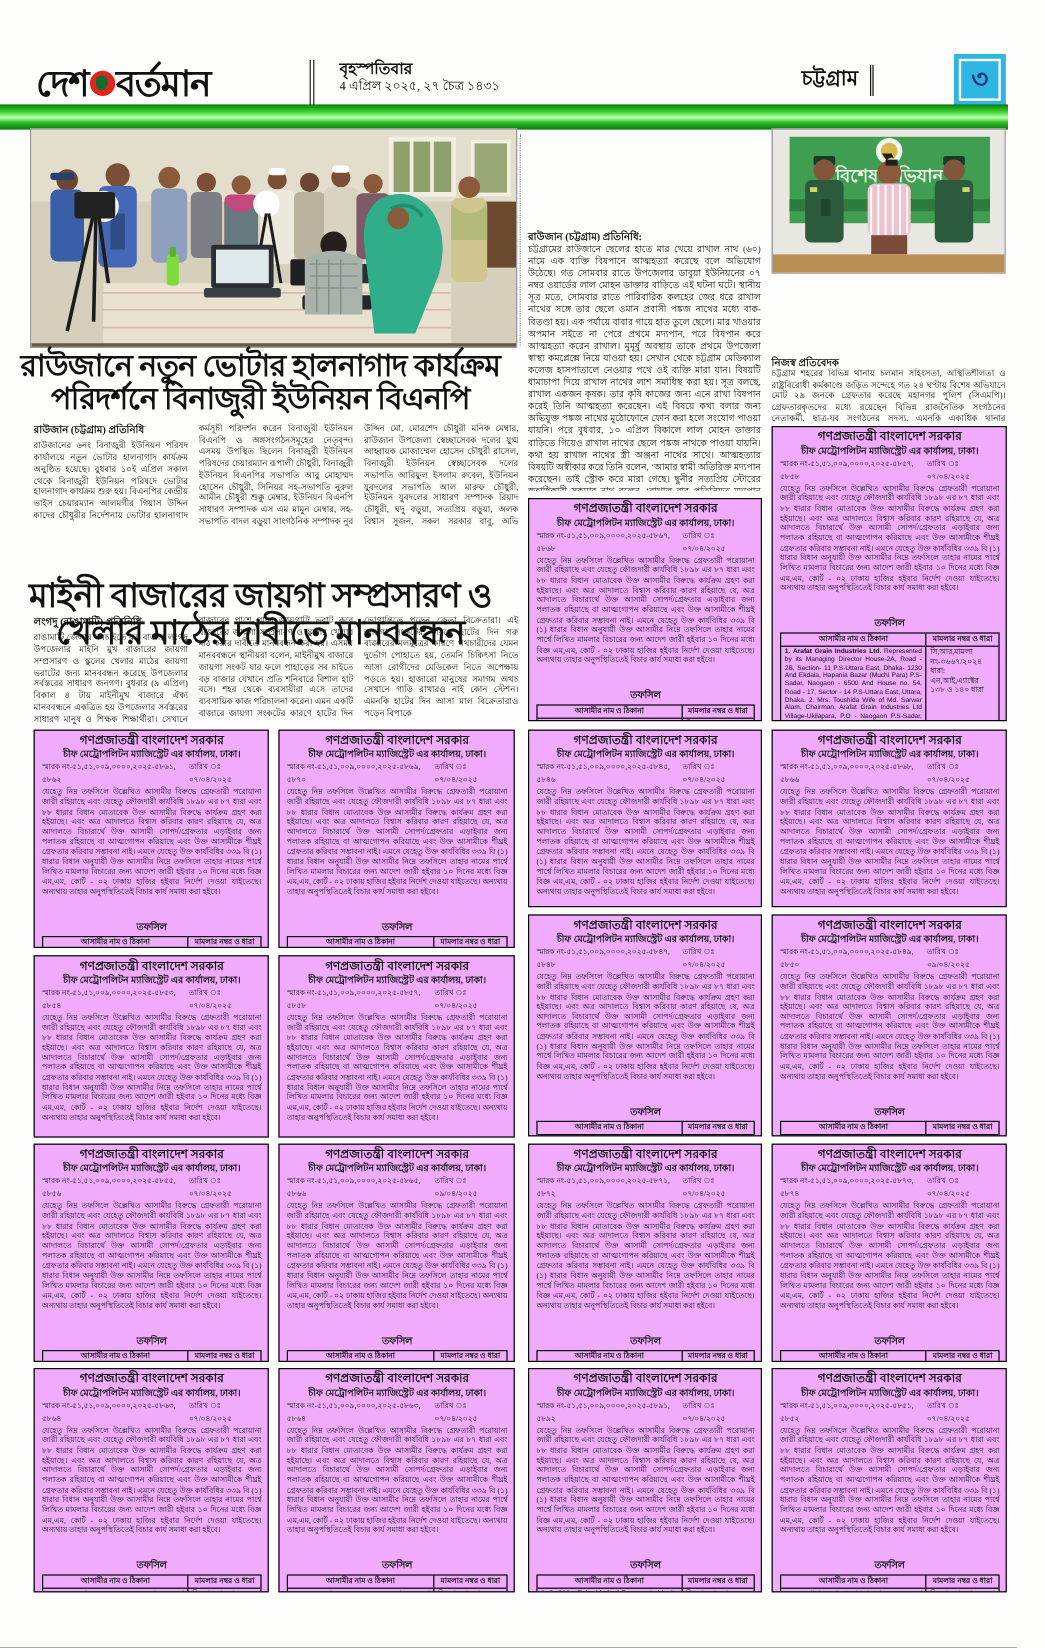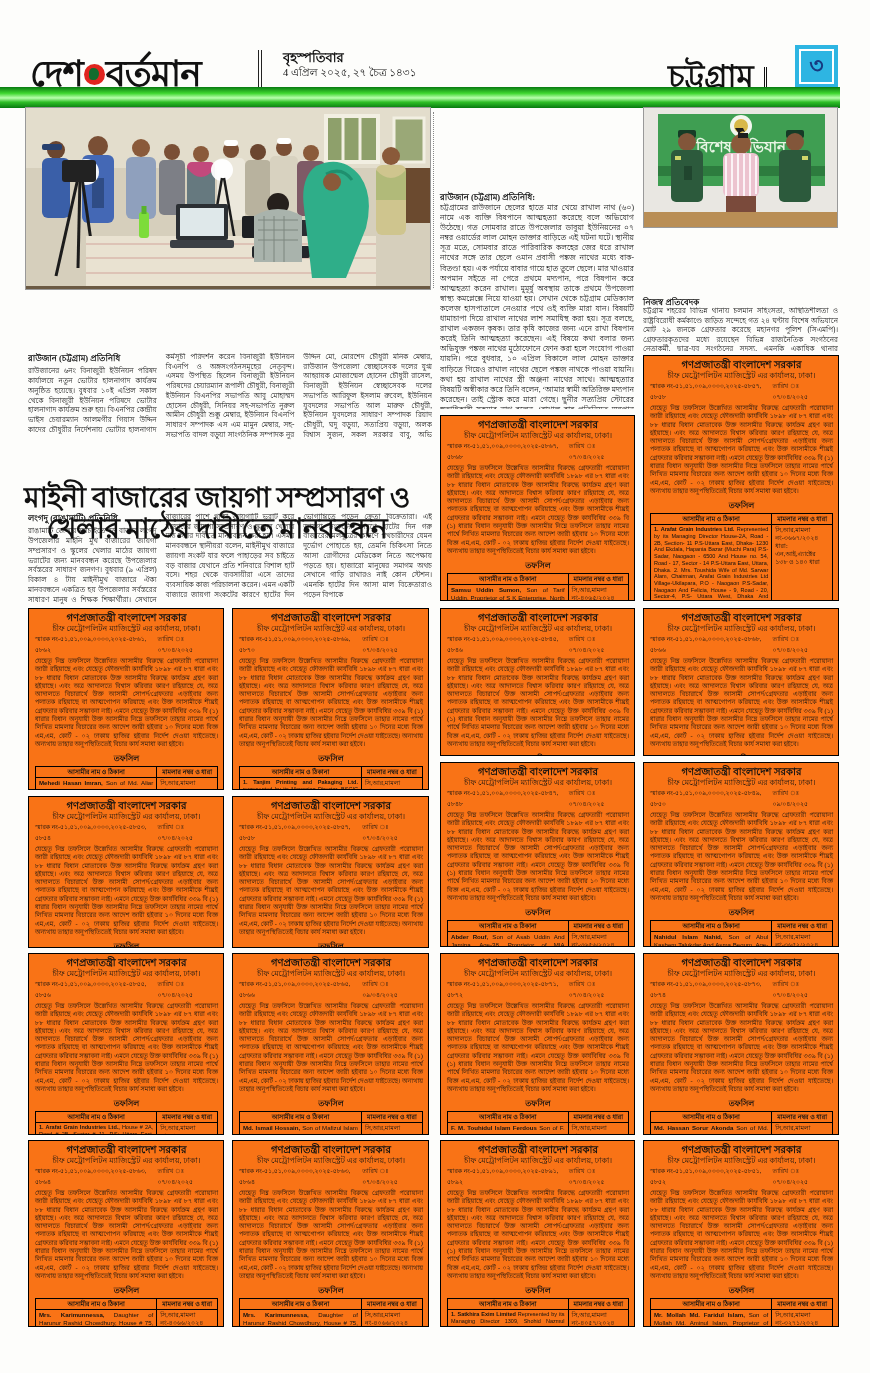--- a/index.html
+++ b/index.html
@@ -1,50 +1,50 @@
 <!DOCTYPE html>
 <html><head>
 <meta charset="utf-8">
 <style>
   html,body{margin:0;padding:0;background:#777;}
   #page{position:relative;width:870px;height:1373px;background:#fdfdfb;margin:0 auto;
         font-family:"Liberation Serif","DejaVu Serif",serif;color:#111;overflow:hidden;}
   [data-name]{box-sizing:border-box;}
   .abs{position:absolute;}
   
-  .logo{font-family:"DejaVu Sans",sans-serif;font-weight:bold;font-size:36px;letter-spacing:-1px;white-space:nowrap;text-decoration:underline;}
+  .logo{font-family:"DejaVu Sans",sans-serif;font-weight:bold;font-size:30px;letter-spacing:-1px;white-space:nowrap;}
   .logo .dot{display:inline-block;width:21px;height:21px;border-radius:50%;background:#e0251f;position:relative;top:-2px;margin:0 1px;vertical-align:middle;}
   .logo .dot i{display:block;width:10px;height:12px;background:#136c2e;border-radius:45% 55% 60% 40%;position:relative;left:5px;top:4px;}
   .logo-underline{height:3px;background:#c80f12;}
   .logo-underline2{height:1.5px;background:#111;}
   .tagline{font-size:9.5px;font-weight:bold;color:#0a5c2c;text-align:right;}
   .datebox{border-left:4px double #222;padding-left:21px;line-height:1.25;}
   .datebox .wd{font-weight:bold;font-size:13px;}
   .datebox .dt{font-size:10.5px;}
-  .edition{font-weight:bold;font-size:31px;white-space:nowrap;}
+  .edition{font-weight:bold;font-size:17px;white-space:nowrap;}
   .edition .bars{display:inline-block;border-left:1px solid #111;border-right:1px solid #111;width:3px;height:26px;vertical-align:middle;margin-left:10px;}
   .pagenum{width:43px;height:43px;background:#2eb5e2;border:1px solid #2eb5e2;display:flex;align-items:center;justify-content:center;}
   .pagenum .inner{width:35px;height:35px;border:2px solid #fff;display:flex;align-items:center;justify-content:center;
       color:#173a80;font-size:22px;font-weight:bold;font-family:"DejaVu Sans",sans-serif;}
   .greenbar{background:linear-gradient(to bottom,#087a10,#3ed62f 30%,#b9ffae 52%,#2fbf27 72%,#077a0f);}
   
   .hl{font-weight:bold;text-align:center;line-height:1.12;letter-spacing:-.5px;}
   .byline{font-weight:bold;font-size:8.5px;margin-bottom:3px;}
   .cols3{column-count:3;column-gap:9px;font-size:7.2px;line-height:1.35;text-align:justify;overflow:hidden;}
   .bodytxt{font-size:7.6px;line-height:1.33;text-align:justify;overflow:hidden;}
   .sidecap{border-left:1px dotted #888;}
   .photo-frame{border:1px solid #999;background:#ccc;overflow:hidden;}
   
-  .notice{position:absolute;border:1.6px solid #000;background:#f97316;padding:3px 5px 2px 6px;overflow:hidden;
+  .notice{position:absolute;border:1.6px solid #000;background:#f0abfc;padding:3px 5px 2px 6px;overflow:hidden;
           font-family:"Liberation Serif",serif;}
   .n-title{text-align:center;font-weight:bold;font-size:10px;line-height:1.15;}
-  .n-sub{text-align:center;font-size:7.8px;line-height:1.2;margin-bottom:1px;}
+  .n-sub{text-align:center;font-size:7.8px;line-height:1.2;margin-bottom:1px;font-weight:bold;}
   .n-memo-row{display:flex;justify-content:space-between;font-size:6.2px;margin:1px 0;}
   .n-body{font-size:6.4px;line-height:1.3;text-align:justify;}
-  .n-tafsil{text-align:center;font-weight:bold;font-size:8px;margin:4px 0 1px;}
+  .n-tafsil{text-align:center;font-weight:bold;font-size:8px;margin:18px 0 1px;}
   .n-table{border:1px solid #000;font-size:6.3px;line-height:1.25;}
   .n-thr{display:flex;border-bottom:1px solid #000;font-weight:bold;text-align:center;}
   .n-thr>div{padding:1px 2px;}
   .n-th1{width:67%;border-right:1px solid #000;}
   .n-th2{width:33%;}
   .n-tr{display:flex;}
   .n-name{width:67%;border-right:1px solid #000;padding:1px 3px;text-align:justify;font-family:"Liberation Sans",sans-serif;font-size:6.1px;}
   .n-name b{font-weight:bold;}
   .n-case{width:33%;padding:1px 3px;}
   .dense .n-name{font-size:5.5px;line-height:1.22;}
@@ -171,20 +171,21 @@
       <g data-name="green-scarf-person">
         <path d="M290 58 q26 -12 44 10 q14 20 6 52 l-20 50 h-34 l-8 -70 q-4 -30 12 -42z" fill="#2fae89"></path>
         <path d="M300 66 q16 -8 26 6" stroke="#1f8f6e" stroke-width="3" fill="none"></path>
         <circle cx="306" cy="74" r="9" fill="#8a5a3a"></circle>
       </g>
       <rect x="0" y="178" width="406" height="5" fill="#6b5a43"></rect>
     </svg>
   </div>
   <div class="abs sidecap" style="left:433px;top:112px;width:4px;height:176px;" data-name="photo-side-caption"></div>
 
+  <div class="abs hl" style="left:0;top:292px;width:434px;height:55px;font-size:25px;" data-name="voter-headline">রাউজানে নতুন ভোটার হালনাগাদ কার্যক্রম পরিদর্শনে বিনাজুরী ইউনিয়ন বিএনপি</div>
   <div class="abs" style="left:28px;top:353px;width:404px;height:92px;overflow:hidden;" data-name="voter-article">
     <div class="cols3" style="height:92px;">
       <div class="byline" data-name="voter-byline">রাউজান (চট্টগ্রাম) প্রতিনিধি</div>
       <span data-name="voter-body">রাউজানের ৬নং বিনাজুরী ইউনিয়ন পরিষদ কার্যালয়ে নতুন ভোটার হালনাগাদ কার্যক্রম অনুষ্ঠিত হয়েছে। বুধবার ১০ই এপ্রিল সকাল থেকে বিনাজুরী ইউনিয়ন পরিষদে ভোটার হালনাগাদ কার্যক্রম শুরু হয়। বিএনপির কেন্দ্রীয় ভাইস চেয়ারম্যান আলমগীর গিয়াস উদ্দিন কাদের চৌধুরীর নির্দেশনায় ভোটার হালনাগাদ কর্মসূচী পরিদর্শন করেন বিনাজুরী ইউনিয়ন বিএনপি ও অঙ্গসংগঠনসমূহের নেতৃবৃন্দ। এসময় উপস্থিত ছিলেন বিনাজুরী ইউনিয়ন পরিষদের চেয়ারম্যান রূপালী চৌধুরী, বিনাজুরী ইউনিয়ন বিএনপির সভাপতি আবু মোহাম্মদ হোসেন চৌধুরী, সিনিয়র সহ-সভাপতি নুরুল আমীন চৌধুরী শুক্কু মেম্বার, ইউনিয়ন বিএনপি সাধারণ সম্পাদক এস এম মামুন মেম্বার, সহ-সভাপতি বাদল বড়ুয়া সাংগঠনিক সম্পাদক নুর উদ্দিন মো, মোরশেদ চৌধুরী মনিক মেম্বার, রাউজান উপজেলা স্বেচ্ছাসেবক দলের যুগ্ম আহ্বায়ক মোজাম্মেল হোসেন চৌধুরী রাসেল, বিনাজুরী ইউনিয়ন স্বেচ্ছাসেবক দলের সভাপতি আরিফুল ইসলাম রুবেল, ইউনিয়ন যুবদলের সভাপতি আল মারুফ চৌধুরী, ইউনিয়ন যুবদলের সাধারণ সম্পাদক রিয়াদ চৌধুরী, ঘদু বড়ুয়া, সত্যপ্রিয় বড়ুয়া, অলক বিশ্বাস সুজন, সকল সরকার বাবু, অভি সরকারসহ ইউনিয়ন বিএনপি ও অঙ্গ সংগঠনসমূহের নেতৃবৃন্দ।</span>
     </div>
   </div>
 
   <div class="abs hl" style="left:0;top:446px;width:434px;height:62px;font-size:28px;margin-top:36px;" data-name="field-headline">মাইনী বাজারের জায়গা সম্প্রসারণ ও খেলার মাঠের দাবীতে মানববন্ধন</div>
   <div class="abs" style="left:28px;top:513px;width:404px;height:93px;overflow:hidden;" data-name="field-article">
     <div class="cols3" style="height:93px;">

